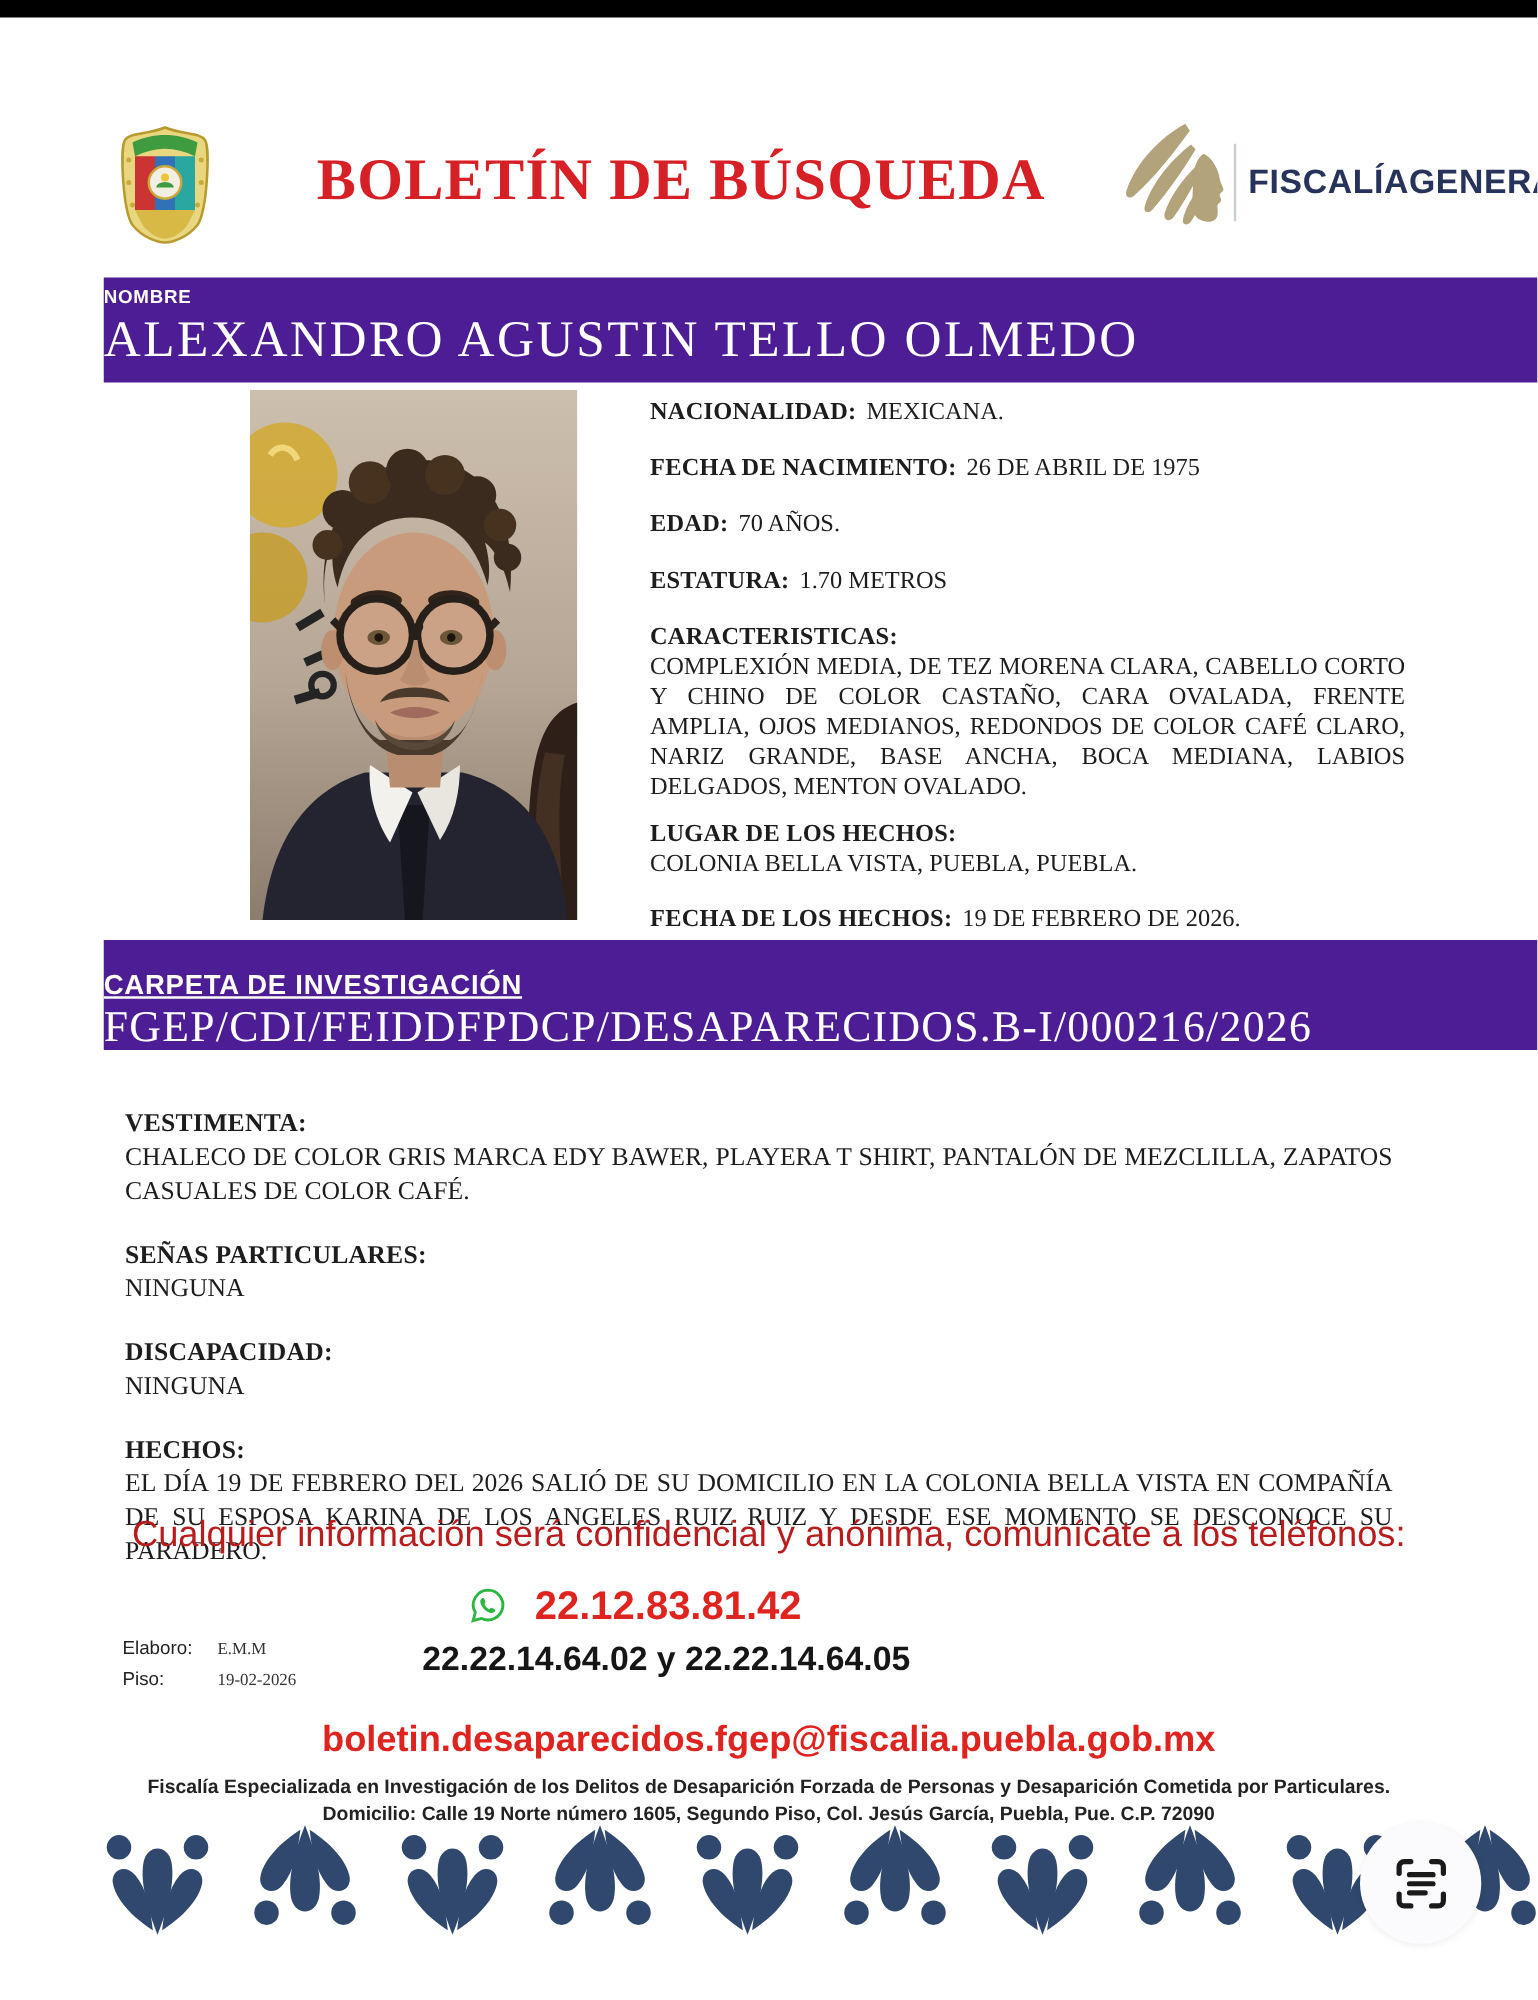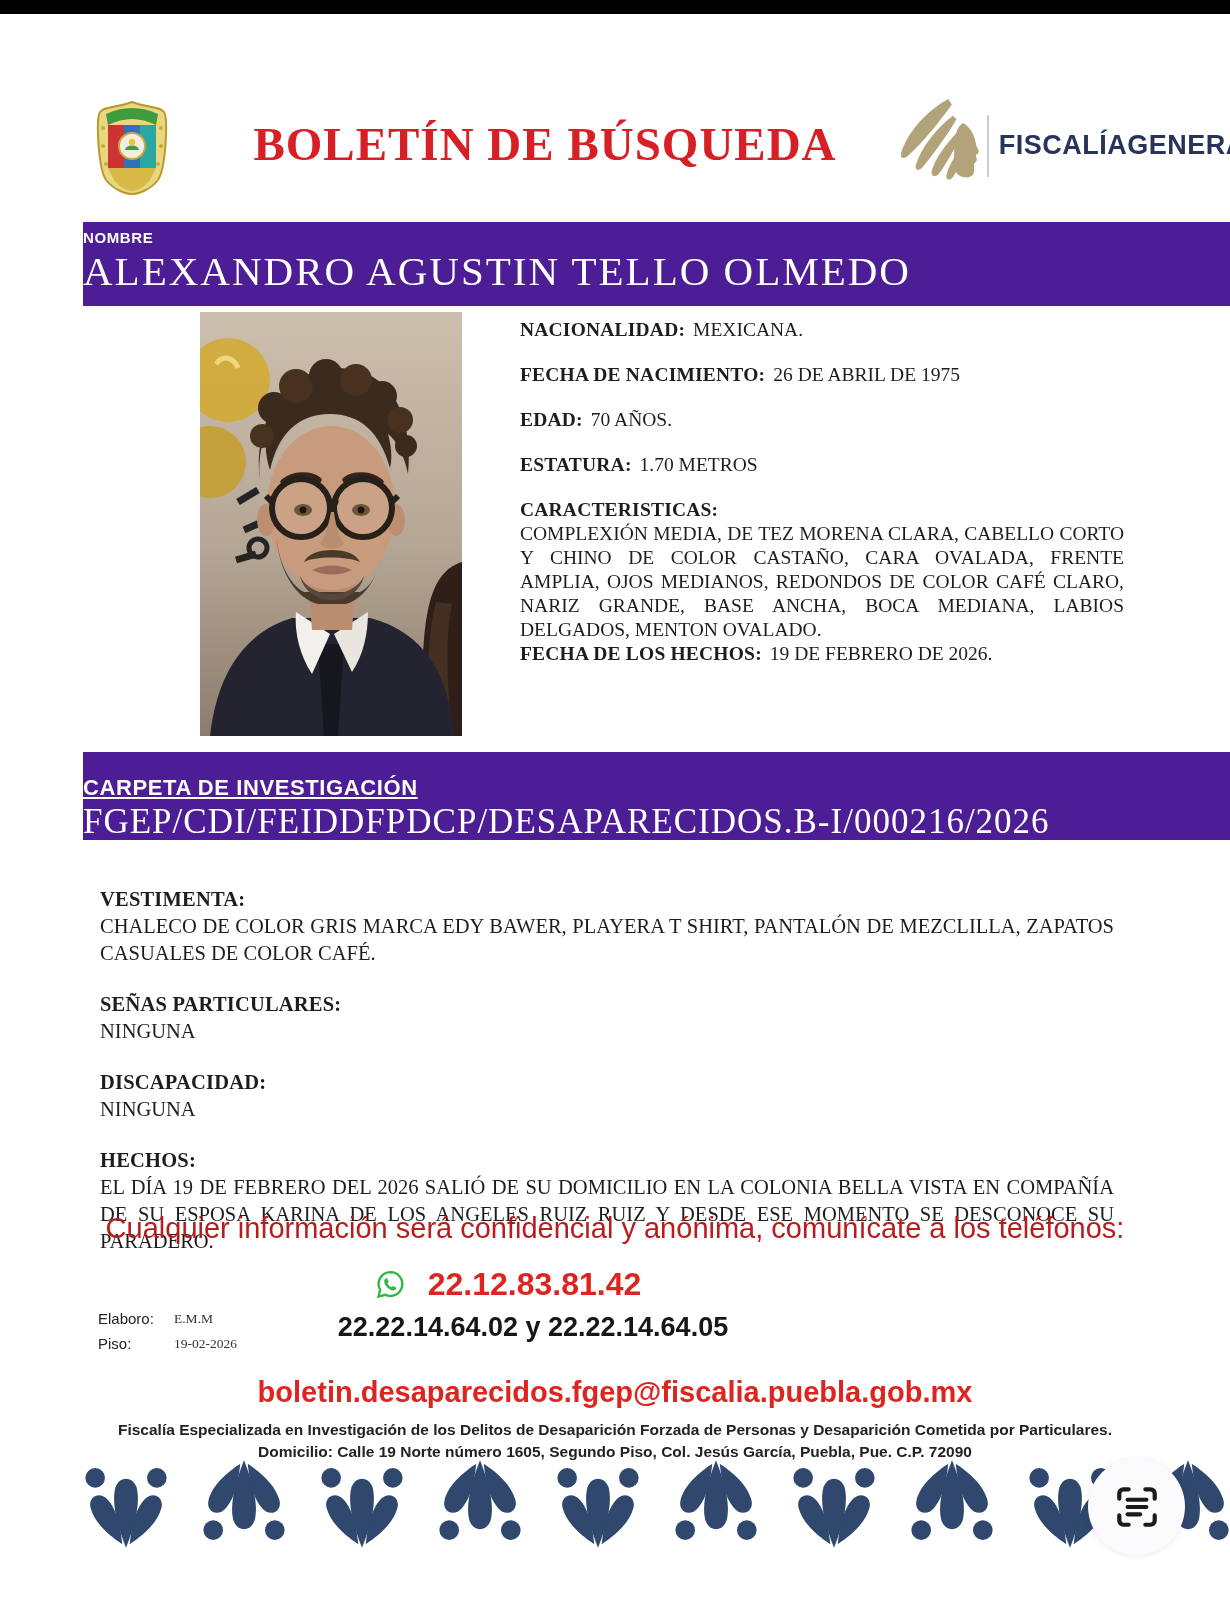--- a/index.html
+++ b/index.html
@@ -274,20 +274,24 @@
     <div class="detail-row">
       <span class="dlabel">EDAD:</span><span class="dvalue">70 AÑOS.</span>
     </div>
     <div class="detail-row">
       <span class="dlabel">ESTATURA:</span><span class="dvalue">1.70 METROS</span>
     </div>
     <div>
       <div class="dlabel">CARACTERISTICAS:</div>
       <div class="para">COMPLEXIÓN MEDIA, DE TEZ MORENA CLARA, CABELLO CORTO Y CHINO DE COLOR CASTAÑO, CARA OVALADA, FRENTE AMPLIA, OJOS MEDIANOS, REDONDOS DE COLOR CAFÉ CLARO, NARIZ GRANDE, BASE ANCHA, BOCA MEDIANA, LABIOS DELGADOS, MENTON OVALADO.</div>
     </div>
+    <div class="block-gap">
+      <div class="dlabel">LUGAR DE LOS HECHOS:</div>
+      <div>COLONIA BELLA VISTA, PUEBLA, PUEBLA.</div>
+    </div>
     <div>
       <span class="dlabel">FECHA DE LOS HECHOS:</span><span class="dvalue">19 DE FEBRERO DE 2026.</span>
     </div>
   </div>
 
   <div class="gold-banner carpeta-banner">
     <div class="banner-label">CARPETA DE INVESTIGACIÓN</div>
     <div class="banner-value">FGEP/CDI/FEIDDFPDCP/DESAPARECIDOS.B-I/000216/2026</div>
   </div>
 

